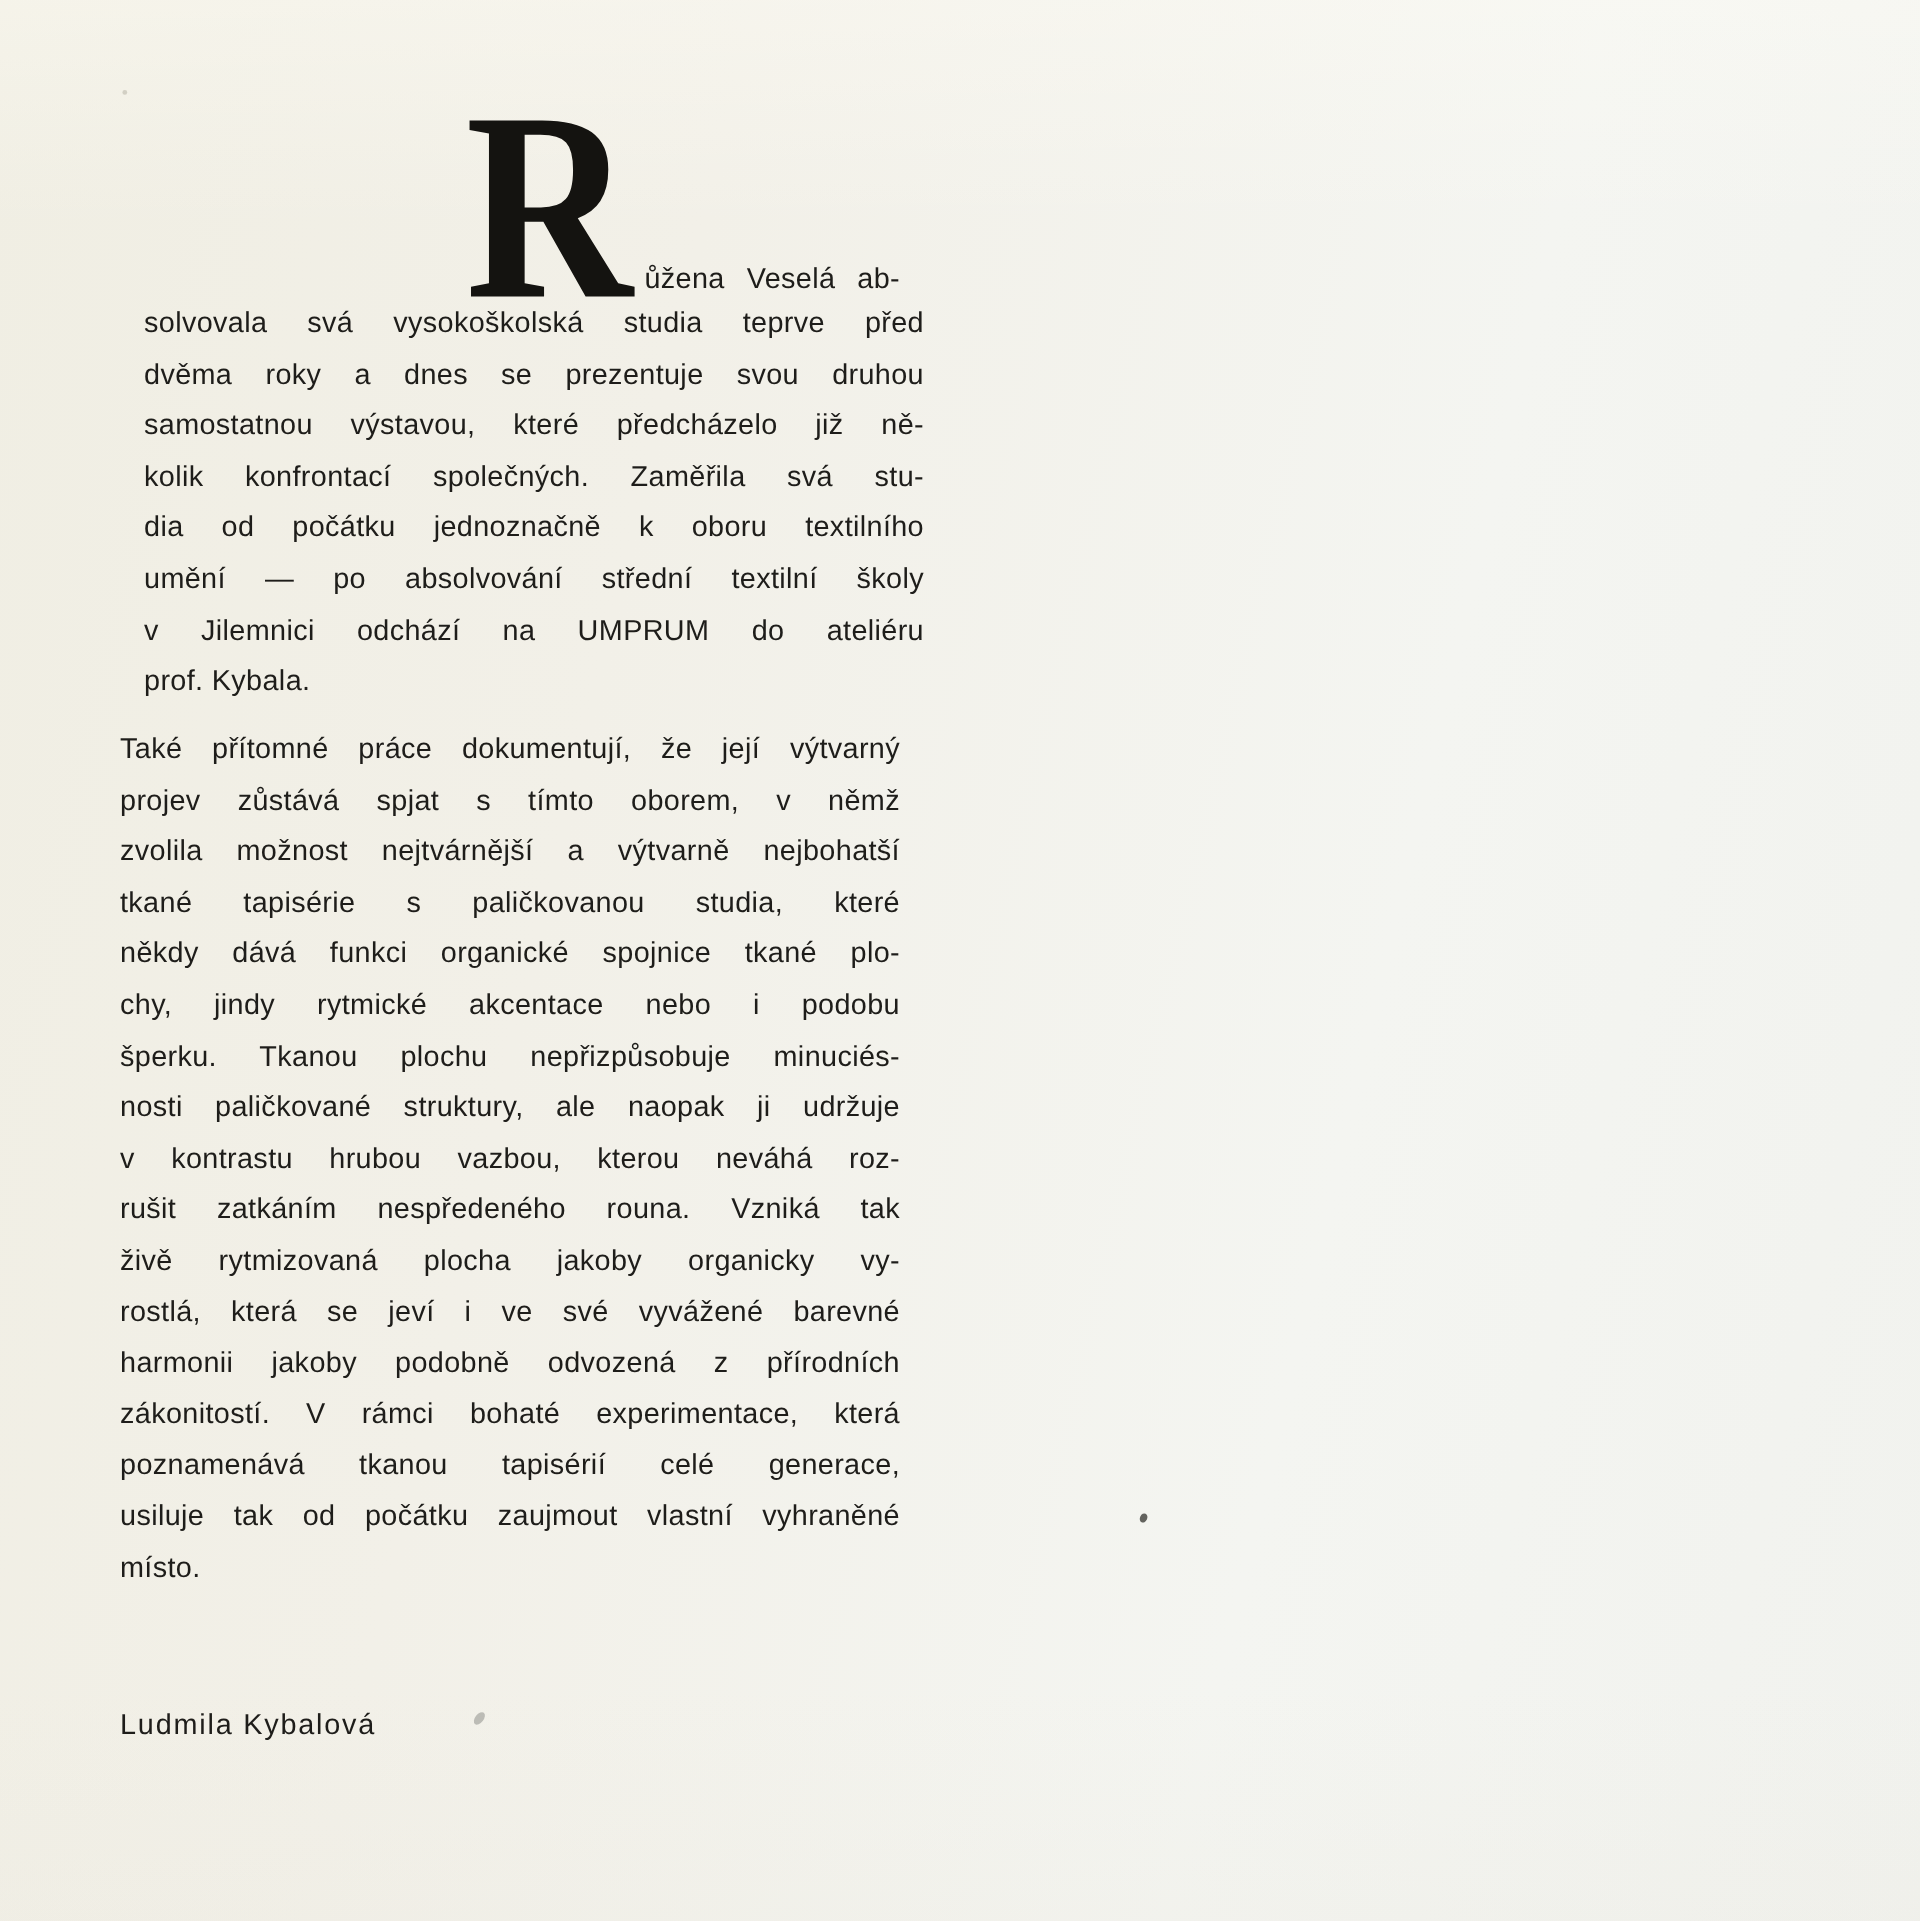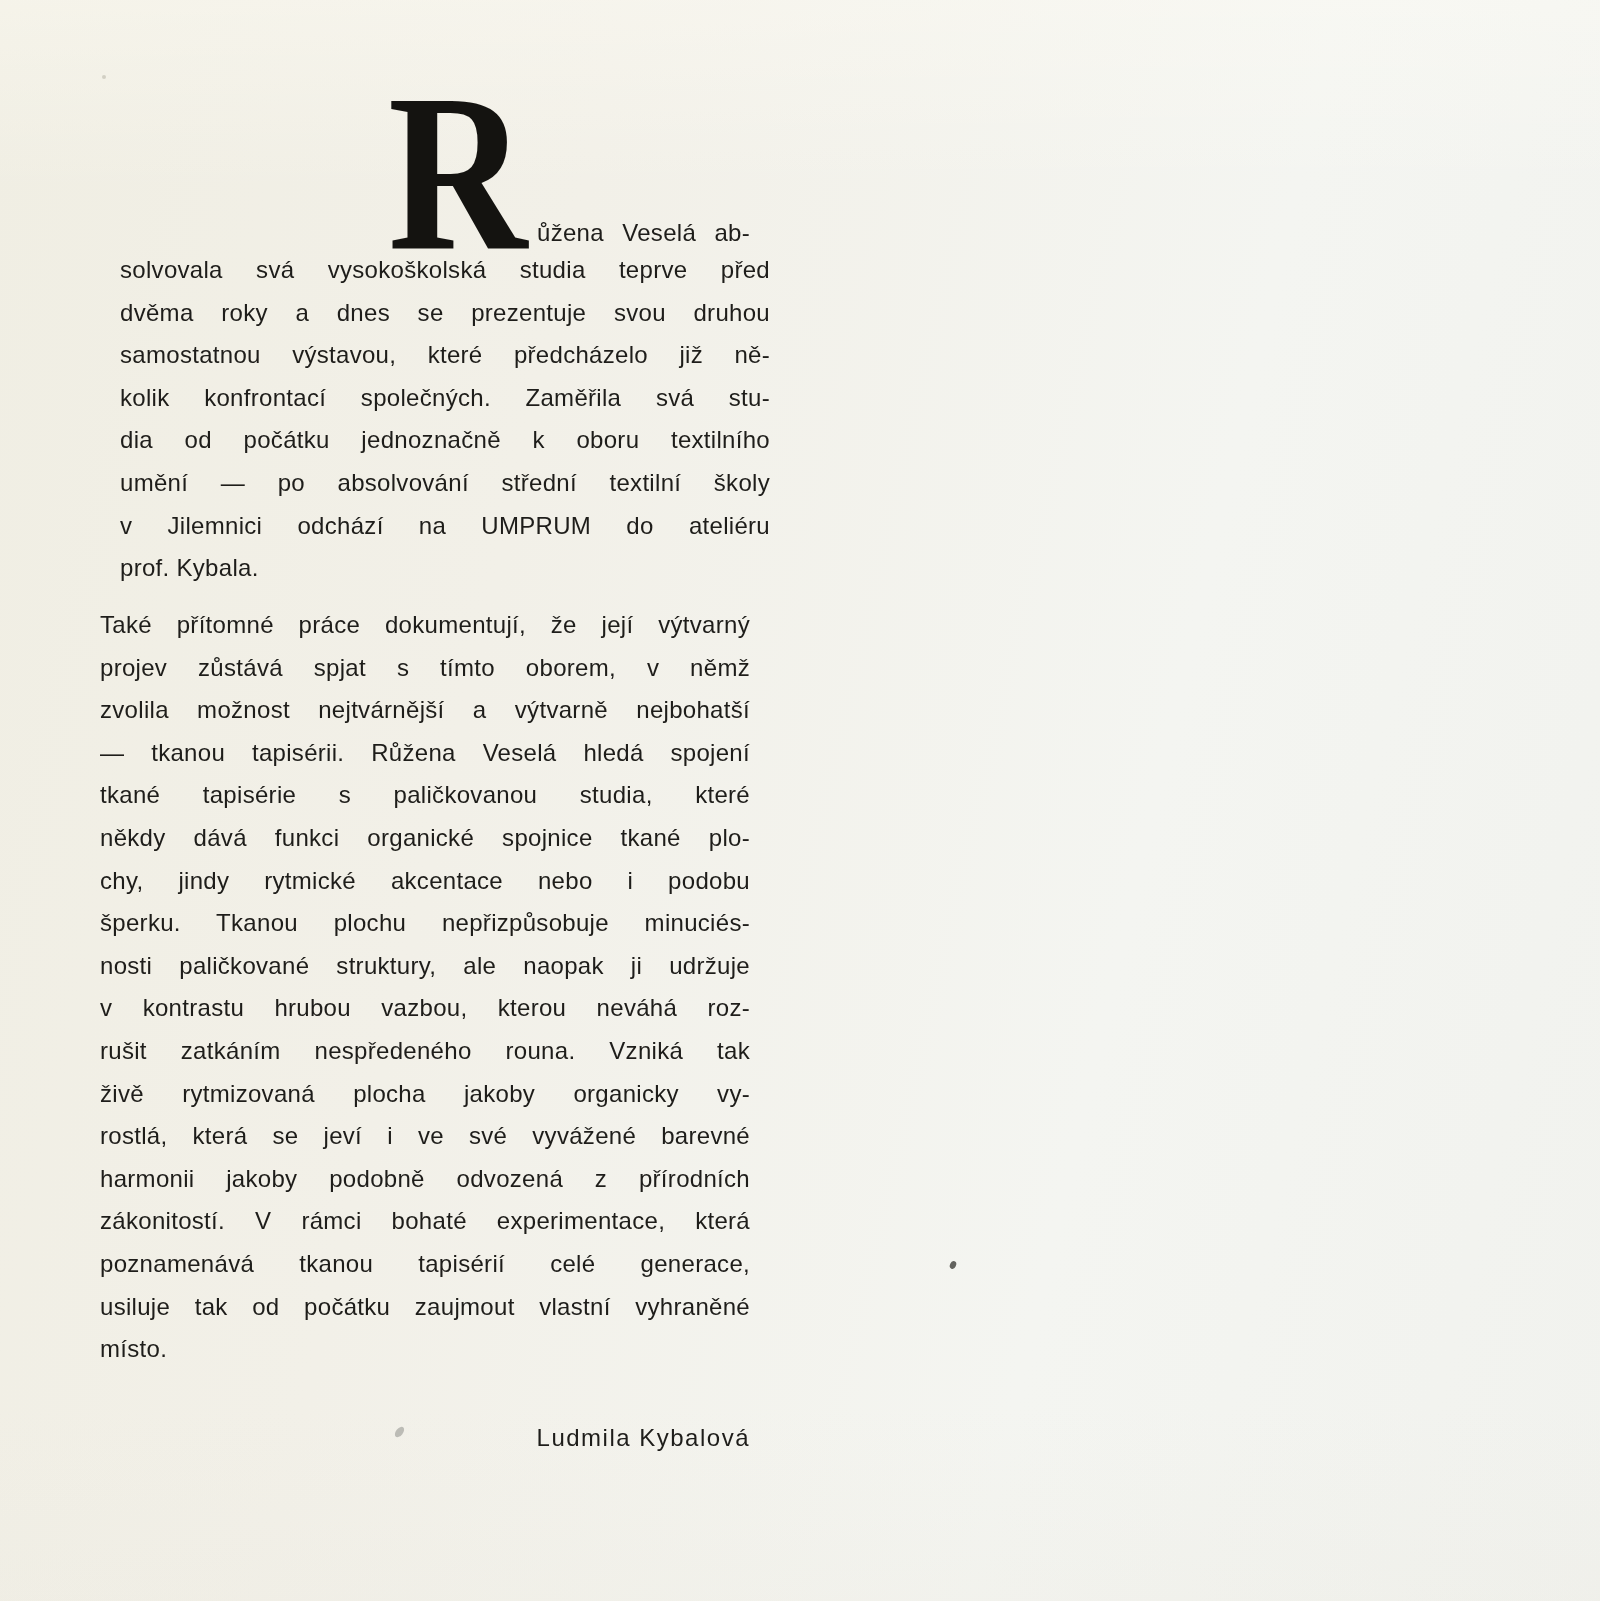--- a/index.html
+++ b/index.html
@@ -67,21 +67,21 @@
     text-align-last: justify;
     height: 42.6px;
     overflow: visible;
   }
   .tline.last {
     text-align: center;
     text-align-last: left;
   }
   .signature {
     top: 1417px;
-    text-align: right;
+    text-align: left;
     letter-spacing: 1.5px;
   }
   .speck {
     position: absolute;
     border-radius: 50%;
     z-index: 1;
   }
   .speck-1 {
     left: 950px; top: 1261px;
     width: 6px; height: 8px;
@@ -119,21 +119,20 @@
       <div class="tline">dia od počátku jednoznačně k oboru textilního</div>
       <div class="tline">umění — po absolvování střední textilní školy</div>
       <div class="tline">v Jilemnici odchází na UMPRUM do ateliéru</div>
       <div class="tline last">prof. Kybala.</div>
     </div>
 
   <div class="text-block para-2">
       <div class="tline">Také přítomné práce dokumentují, že její výtvarný</div>
       <div class="tline">projev zůstává spjat s tímto oborem, v němž</div>
       <div class="tline">zvolila možnost nejtvárnější a výtvarně nejbohatší</div>
-      <div class="tline">— tkanou tapisérii. Růžena Veselá hledá spojení</div>
       <div class="tline">tkané tapisérie s paličkovanou studia, které</div>
       <div class="tline">někdy dává funkci organické spojnice tkané plo-</div>
       <div class="tline">chy, jindy rytmické akcentace nebo i podobu</div>
       <div class="tline">šperku. Tkanou plochu nepřizpůsobuje minuciés-</div>
       <div class="tline">nosti paličkované struktury, ale naopak ji udržuje</div>
       <div class="tline">v kontrastu hrubou vazbou, kterou neváhá roz-</div>
       <div class="tline">rušit zatkáním nespředeného rouna. Vzniká tak</div>
       <div class="tline">živě rytmizovaná plocha jakoby organicky vy-</div>
       <div class="tline">rostlá, která se jeví i ve své vyvážené barevné</div>
       <div class="tline">harmonii jakoby podobně odvozená z přírodních</div>

